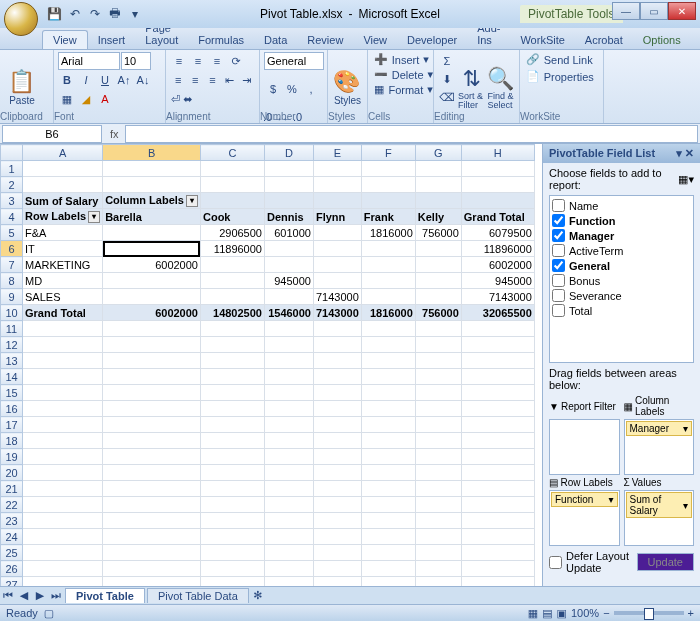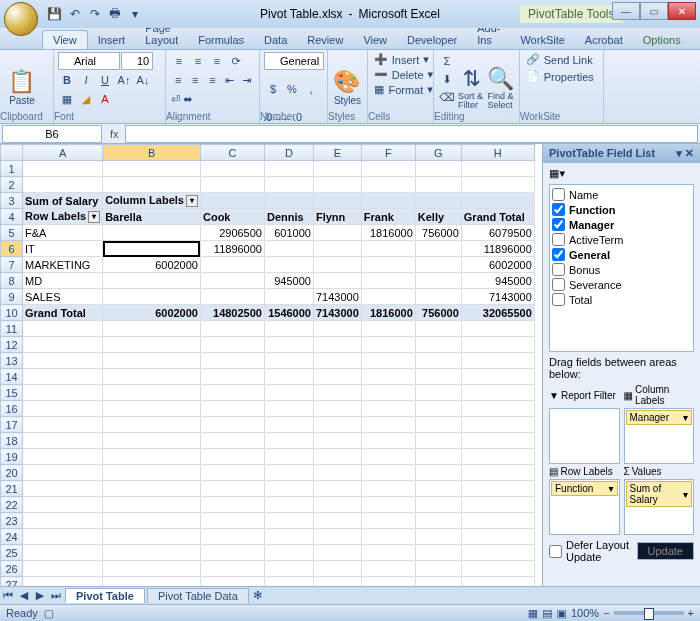--- a/index.html
+++ b/index.html
@@ -24,21 +24,21 @@
 
 
 .ribbon { height: 74px; background: linear-gradient(#eaf1fb,#d5e3f3); border-bottom: 1px solid #9ab4d4; display: flex; }
 .group { border-right: 1px solid #b5c9e1; padding: 2px 4px 0 4px; display: flex; flex-direction: column; position: relative; }
 .group-label { position: absolute; bottom: 1px; left: 0; right: 0; text-align: left; font-size: 10px; color: #5a759a; }
 .group-body { flex: 1; display: flex; gap: 2px; }
 .bigbtn { width: 36px; display: flex; flex-direction: column; align-items: center; justify-content: center; font-size: 10px; color: #2a4a80; }
 .bigbtn .ico { font-size: 22px; }
 .smallrow { display: flex; gap: 1px; }
 .smallbtn { width: 18px; height: 18px; border: 1px solid transparent; display: flex; align-items: center; justify-content: center; font-size: 11px; color: #2a4a80; }
-.combo { height: 18px; background: #fff; border: 1px solid #9ab4d4; font-size: 11px; padding: 0 15px; display: flex; align-items: center; }
+.combo { height: 18px; background: #fff; border: 1px solid #9ab4d4; font-size: 11px; padding: 0 2px; display: flex; align-items: center; }
 .link-item { font-size: 11px; color: #2a4a80; display: flex; align-items: center; gap: 4px; padding: 1px 2px; }
 
 
 .fbar { height: 20px; background: #e6eef8; border-bottom: 1px solid #9ab4d4; display: flex; align-items: center; }
 .namebox { width: 100px; height: 18px; background: #fff; border: 1px solid #9ab4d4; margin: 0 2px; padding: 0 4px; font-size: 11px; display: flex; align-items: center; justify-content: center; }
 .fxlabel { color: #555; margin: 0 6px; }
 .formula-input { flex: 1; background: #fff; border: 1px solid #9ab4d4; height: 18px; margin-right: 2px; }
 
 
 .workarea { display: flex; height: 442px; }
@@ -62,21 +62,21 @@
 .fl-list { background: #fff; border: 1px solid #9ab4d4; margin: 0 6px; height: 168px; overflow: auto; padding: 2px; }
 .fl-item { display: flex; align-items: center; gap: 4px; font-size: 11px; padding: 1px 0; }
 .fl-item input { margin: 0; }
 .fl-item.bold { font-weight: bold; }
 .fl-drag { padding: 4px 6px; font-size: 11px; }
 .fl-areas { display: grid; grid-template-columns: 1fr 1fr; grid-template-rows: auto 56px auto 56px; gap: 2px 4px; padding: 0 6px; }
 .area-label { font-size: 10px; display: flex; align-items: center; gap: 2px; }
 .area-box { background: #fff; border: 1px solid #9ab4d4; padding: 1px; }
 .area-chip { background: #fdeeb3; border: 1px solid #d9b74a; font-size: 10px; padding: 1px 3px; display: flex; justify-content: space-between; align-items: center; }
 .fl-footer { padding: 4px 6px; display: flex; align-items: center; gap: 4px; font-size: 11px; }
-.updbtn { background: #0f172a; border: 1px solid #9ab4d4; padding: 2px 10px; color: #888; margin-left: auto; }
+.updbtn { background: #4c1d95; border: 1px solid #9ab4d4; padding: 2px 10px; color: #888; margin-left: auto; }
 
 
 .sheettabs { height: 18px; background: #cfe0f1; border-top: 1px solid #9ab4d4; display: flex; align-items: center; font-size: 11px; }
 .navbtn { width: 16px; text-align: center; color: #2a4a80; }
 .stab { background: #fff; border: 1px solid #9ab4d4; border-bottom: none; padding: 1px 10px; margin: 0 1px; font-weight: bold; color: #2a4a80; }
 .stab.inactive { background: #dce7f4; font-weight: normal; }
 
 
 .statusbar { height: 17px; background: linear-gradient(#dfe9f6,#bcd3ea); display: flex; align-items: center; padding: 0 6px; font-size: 11px; color: #2a4a80; border-top: 1px solid #9ab4d4; }
 .zoom { margin-left: auto; display: flex; align-items: center; gap: 4px; }
@@ -570,20 +570,21 @@
         </tbody>
       </table>
   </div>
 
   <div class="fieldpane">
     <div class="fl-header">
         <span>PivotTable Field List</span>
         <span style="cursor:default">▾ ✕</span>
       </div>
     <div class="fl-sub">
+        <span>Choose fields to add to report:</span>
         <span>▦▾</span>
       </div>
     <div class="fl-list" id="fl-list">
         <div class="fl-item">
           <input type="checkbox" style="">
           <span>Name</span>
         </div>
         <div class="fl-item bold">
           <input type="checkbox" checked="" style="">
           <span>Function</span>

